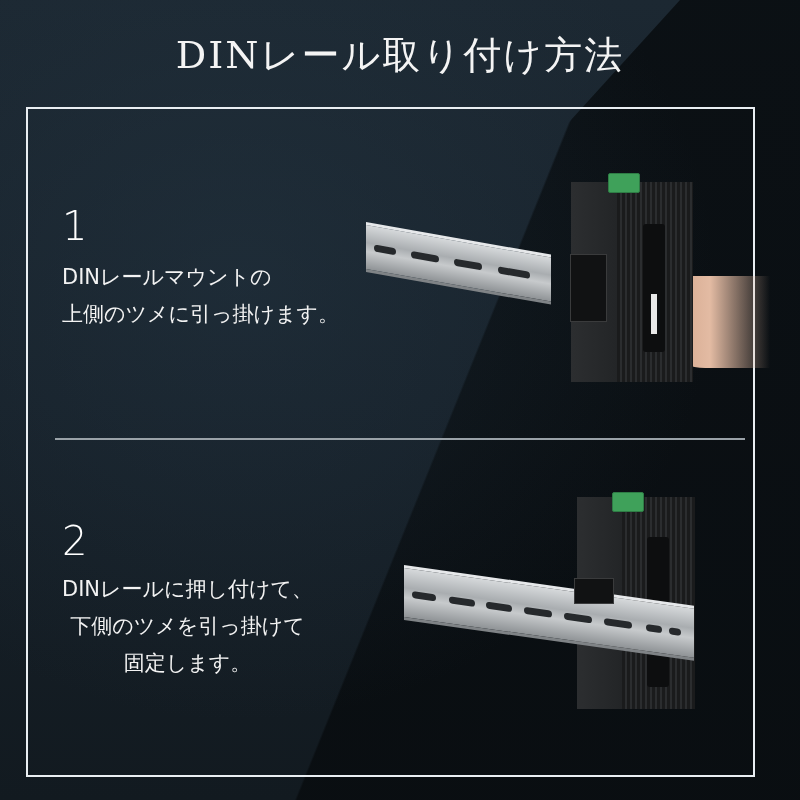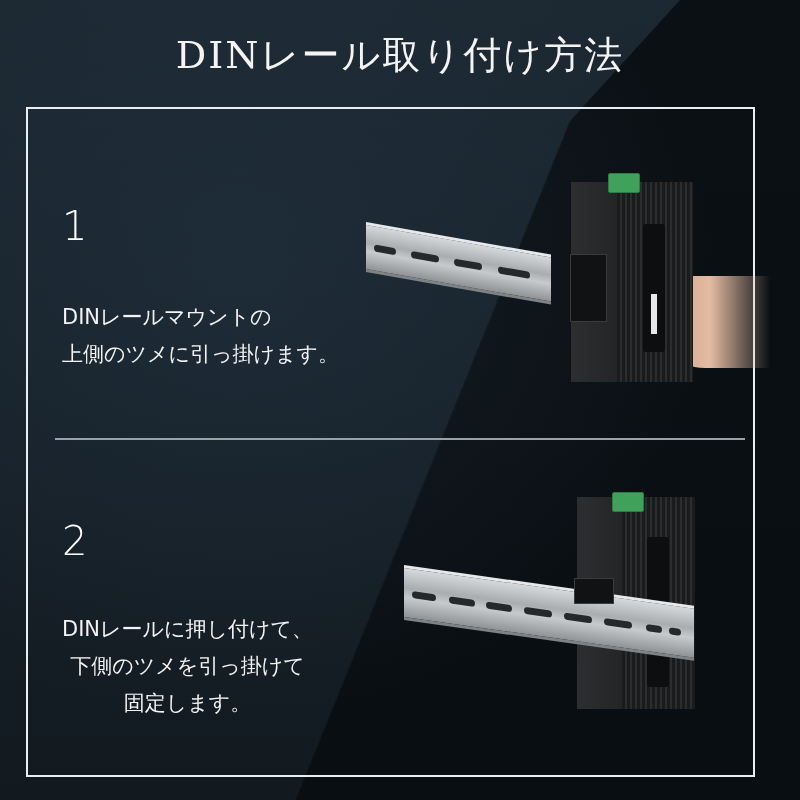--- a/index.html
+++ b/index.html
@@ -35,21 +35,20 @@
       position: absolute; left: 55px; top: 438px; width: 690px; height: 2px;
       background: #9aa2a8;
     }
     .step-num {
       position: absolute; font-size: 40px; font-weight: 300; color: #ffffff;
       font-family: "DejaVu Sans", sans-serif;
     }
     .step-text {
       position: absolute; font-size: 21px; line-height: 37px; color: #f3f3f3;
       white-space: pre-line;
-      margin-top: 40px;
     }
     
     .rail {
       position: absolute; background: linear-gradient(180deg, #d6d9db 0%, #a9adb0 40%, #c7cacc 60%, #8f9396 100%);
       border-top: 3px solid #e6e8ea; border-bottom: 3px solid #7f8386;
       box-sizing: border-box;
     }
     .rail .slot {
       position: absolute; height: 7px; border-radius: 4px; background: #26292c;
     }

